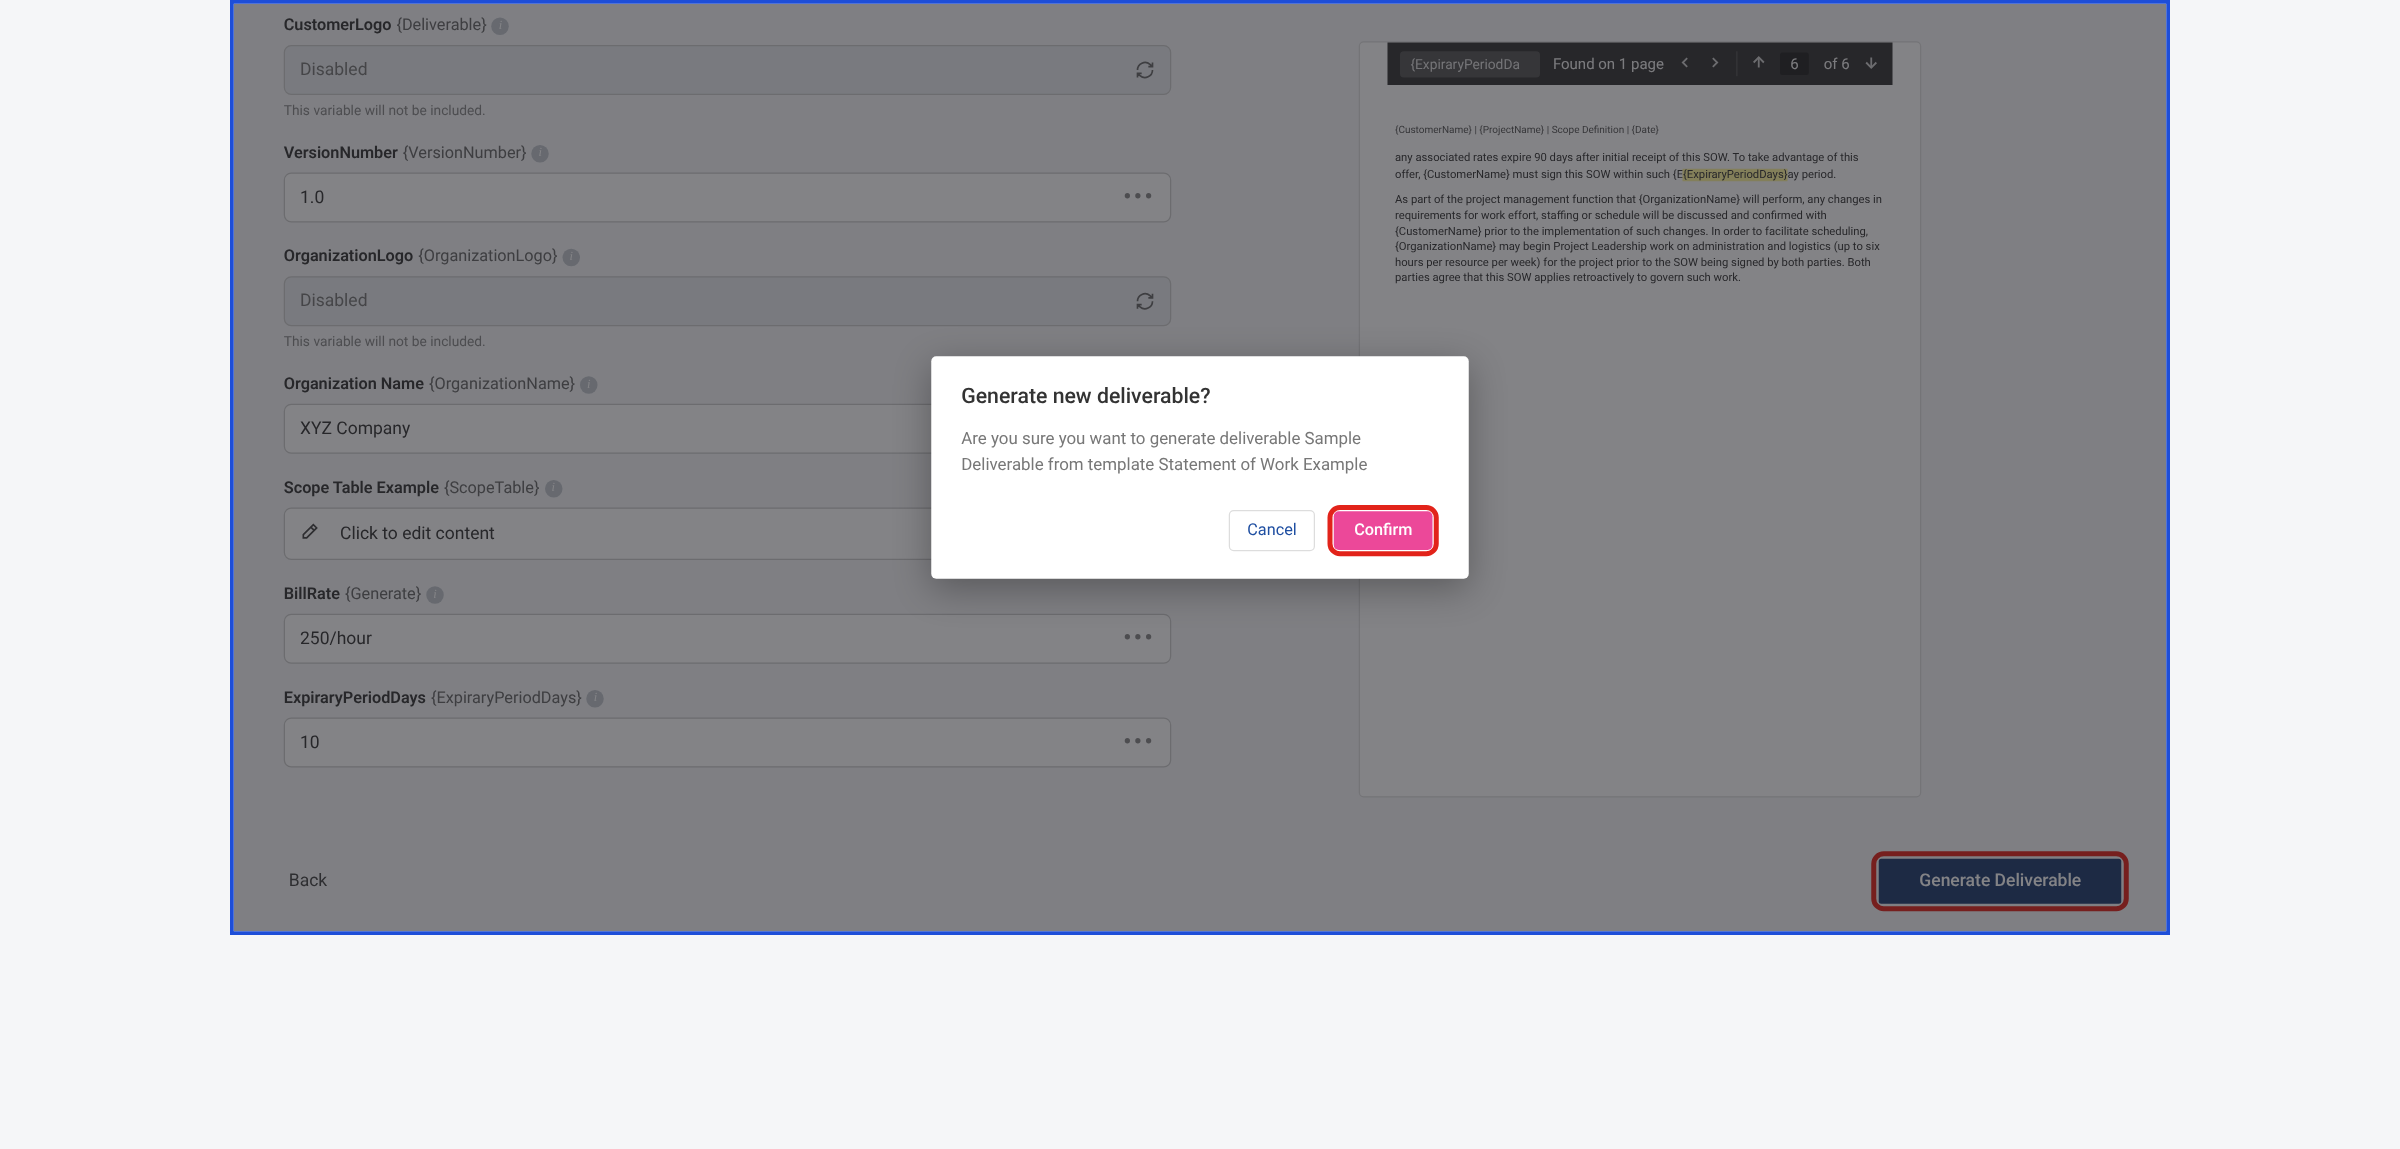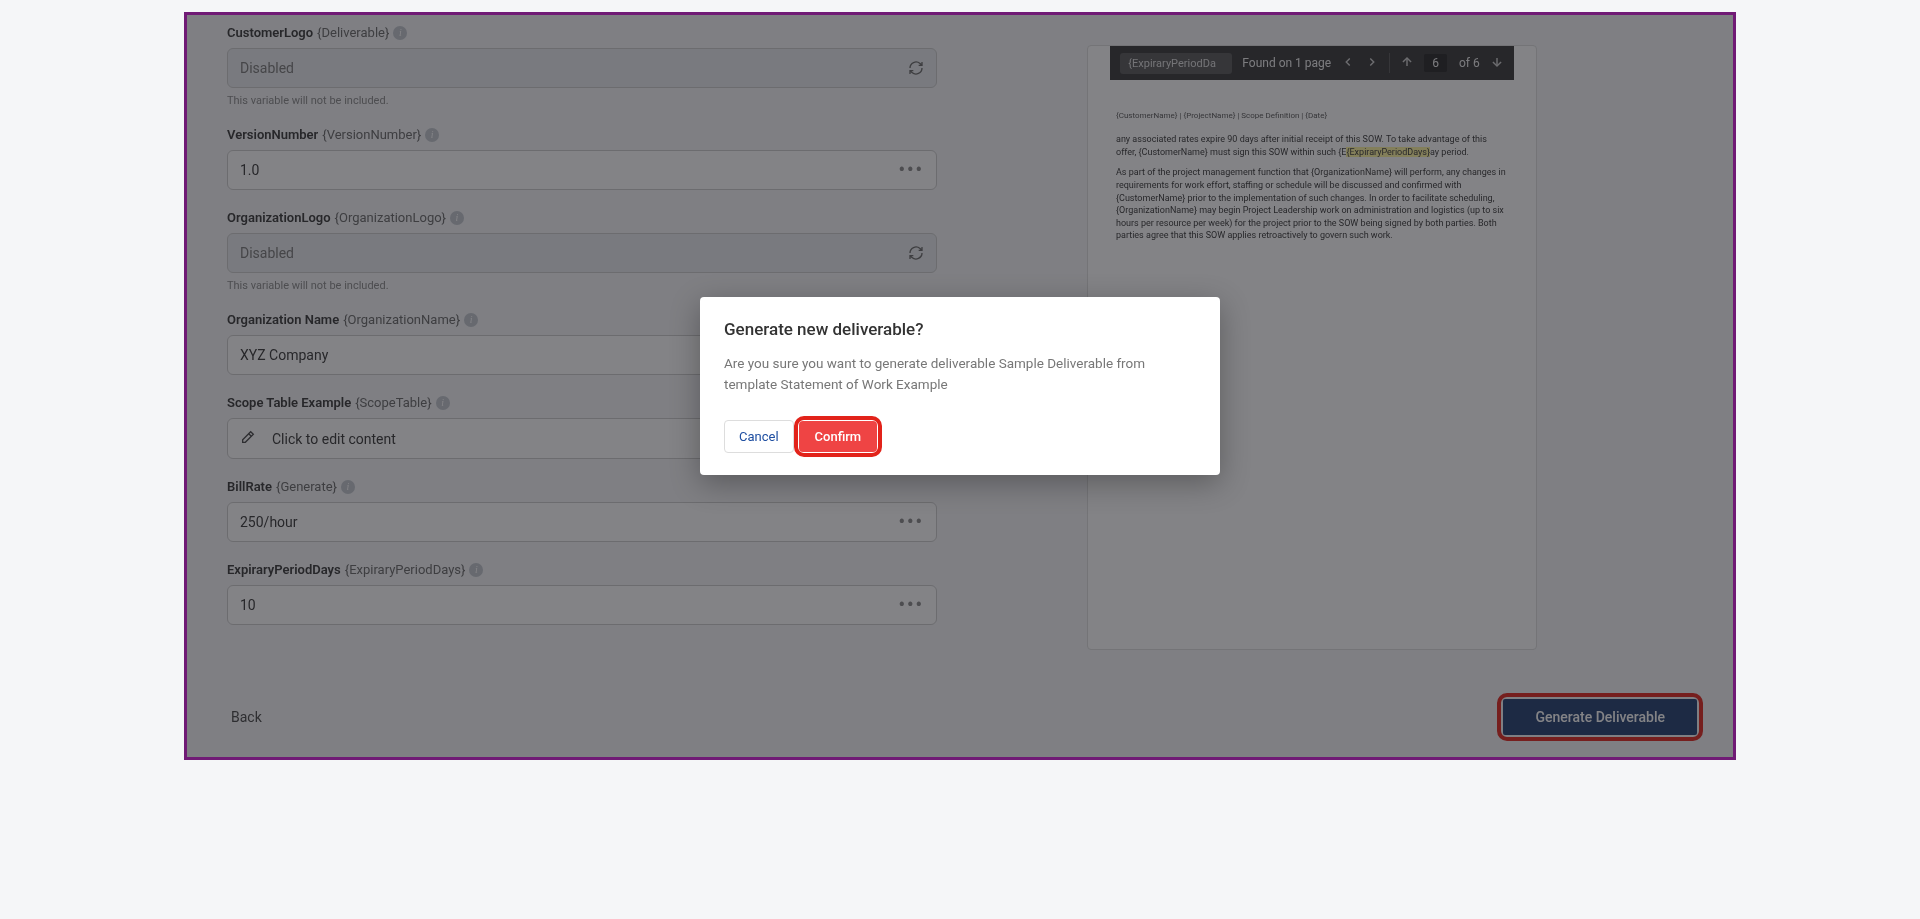--- a/index.html
+++ b/index.html
@@ -1,18 +1,18 @@
 <!DOCTYPE html>
 <html><head>
 <meta charset="utf-8">
 <style>
   * { box-sizing: border-box; margin: 0; padding: 0; font-family: -apple-system, BlinkMacSystemFont, "Segoe UI", Roboto, sans-serif; }
   html, body { width: 100%; height: 100%; }
   body { background: #f5f6f8; position: relative; }
-  .outer-frame { border: 3px solid #701a75; width: 1552px; height: 748px; margin: 12px auto; position: relative; background: #f5f6f8; overflow: hidden; }
+  .outer-frame { border: 3px solid #1d4ed8; width: 1552px; height: 748px; margin: 0 auto; position: relative; background: #f5f6f8; overflow: hidden; }
   
   .content-wrap { display:flex; height: calc(100% - 80px); }
   .left-panel { width: 780px; padding: 10px 30px 0 40px; }
   .right-panel { flex:1; padding: 30px 30px 0 120px; }
   
   .field { margin-bottom: 20px; }
   .field-label { font-size: 13px; color: #333; margin-bottom: 8px; display:flex; align-items:center; gap:4px; }
   .field-label b { font-weight: 600; }
   .field-label .var { color:#666; font-weight: 400; }
   .info-icon { width:14px; height:14px; border-radius:50%; background:#c0c5cc; color:#fff; font-size:10px; display:inline-flex; align-items:center; justify-content:center; font-style: italic; font-family: serif; }
@@ -37,26 +37,26 @@
   .nav-arrow svg { width:14px; height:14px; stroke:#ccc; fill:none; stroke-width:2.5; }
   .nav-sep { flex:0 0 1px; height:20px; background:#555; }
   .page-box { background:#222; padding:2px 8px; border-radius:2px; margin-right:2px;}
   .preview-doc { flex:1; padding:30px 28px; font-size:9px; line-height:1.4; color:#333; }
   .doc-header { font-size:8px; color:#555; margin-bottom:12px; }
   .highlight { background: #fff59d; }
   .doc-para { margin-bottom:8px; text-align:left; }
   
   
   .overlay { position:absolute; inset:0; background: rgba(30,30,35,0.55); display:flex; align-items:center; justify-content:center; }
-  .modal { background:#fff; border-radius:4px; width: 520px; padding: 22px 24px 18px 24px; box-shadow: 0 8px 30px rgba(0,0,0,0.3); }
+  .modal { background:#fff; border-radius:4px; width: 430px; padding: 22px 24px 18px 24px; box-shadow: 0 8px 30px rgba(0,0,0,0.3); }
   .modal-title { font-size:17px; font-weight:500; color:#333; margin-bottom:14px; }
   .modal-body { font-size:13.5px; color:#777; line-height:1.5; margin-bottom:22px; }
-  .modal-actions { display:flex; align-items:center; }
+  .modal-actions { display:flex; justify-content:flex-end; align-items:center; gap:10px; }
   .cancel-btn { background:#fff; border:1px solid #ddd; color:#1e4ea1; padding:8px 14px; border-radius:4px; font-size:13px; }
-  .confirm-btn { background:#ef4444; color:#fff; border:none; padding:8px 16px; border-radius:4px; font-size:13px; font-weight:500; }
+  .confirm-btn { background:#ec4899; color:#fff; border:none; padding:8px 16px; border-radius:4px; font-size:13px; font-weight:500; }
   .red-ring-sm { border: 4px solid #e2231a; border-radius:10px; padding:1px; display:inline-block; }
 </style>
 </head>
 <body>
 
 <div class="outer-frame">
 
   <div class="content-wrap">
 
     <div class="left-panel">

